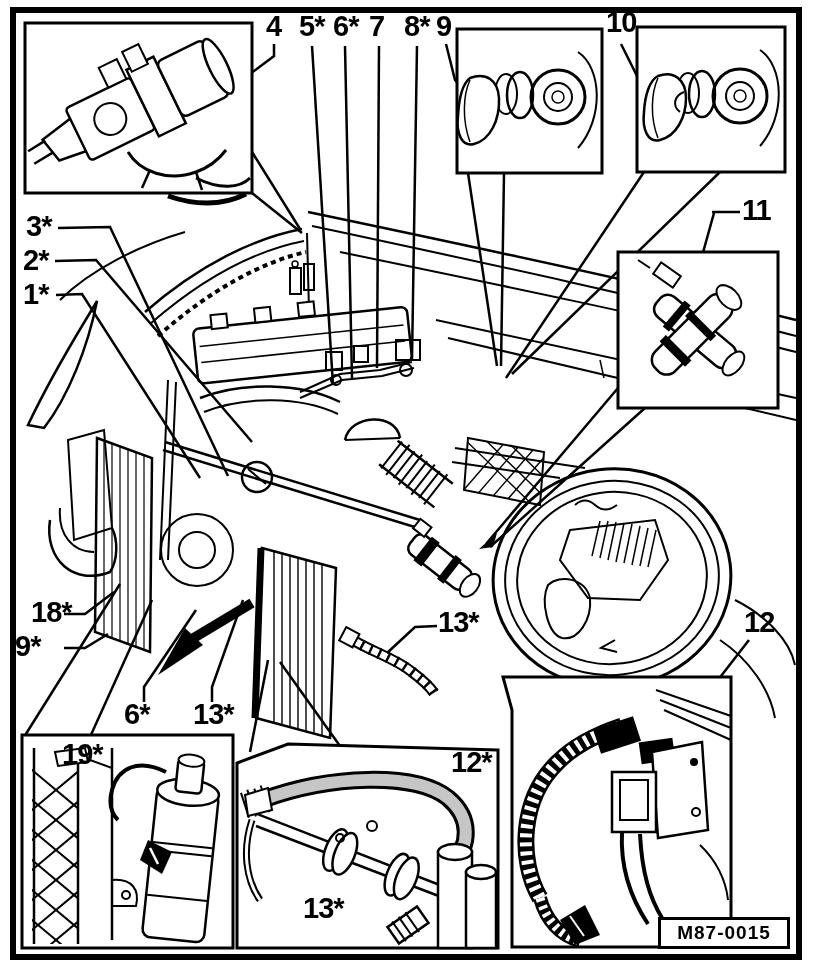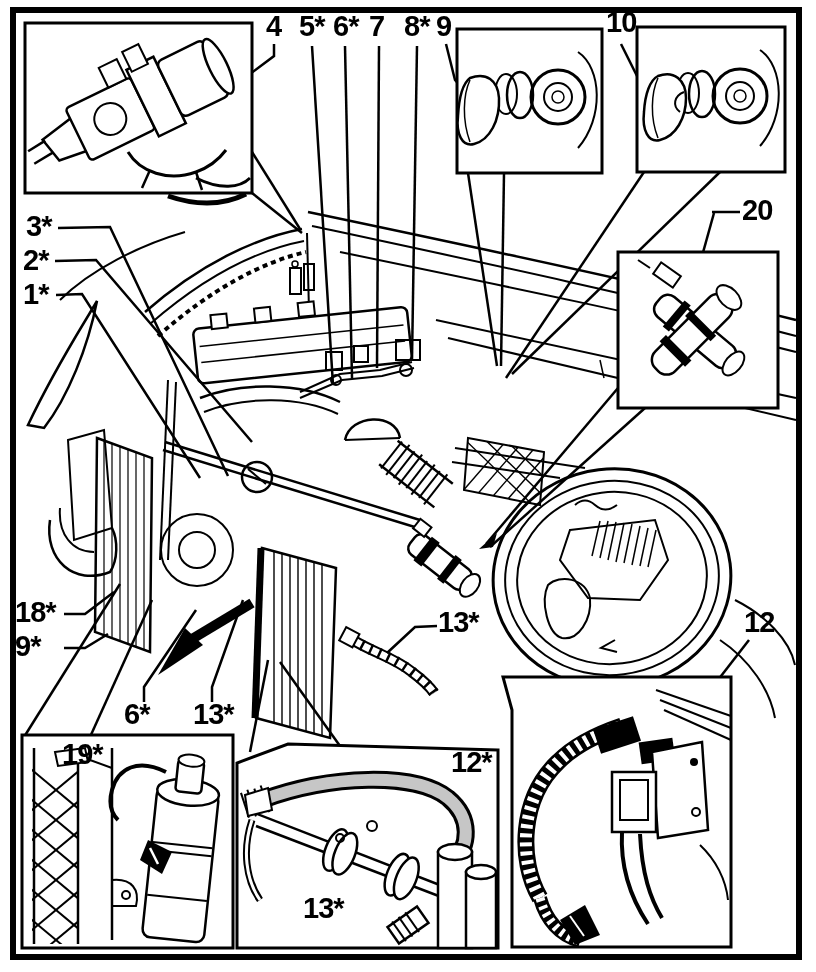--- a/index.html
+++ b/index.html
@@ -403,28 +403,29 @@
   <rect x="13" y="10" width="786" height="947" fill="none" stroke="#000" stroke-width="6"></rect>
 </svg>
 
 <div class="callout" style="left:266px;top:12px">4</div>
 <div class="callout" style="left:299px;top:12px">5*</div>
 <div class="callout" style="left:333px;top:12px">6*</div>
 <div class="callout" style="left:369px;top:12px">7</div>
 <div class="callout" style="left:404px;top:12px">8*</div>
 <div class="callout" style="left:436px;top:12px">9</div>
 <div class="callout" style="left:606px;top:8px">10</div>
-<div class="callout" style="left:742px;top:196px">20</div>
+<div class="callout" style="left:742px;top:196px">11</div>
 <div class="callout" style="left:26px;top:212px">3*</div>
 <div class="callout" style="left:23px;top:246px">2*</div>
 <div class="callout" style="left:23px;top:280px">1*</div>
-<div class="callout" style="left:15px;top:598px">18*</div>
+<div class="callout" style="left:31px;top:598px">18*</div>
 <div class="callout" style="left:15px;top:632px">9*</div>
 <div class="callout" style="left:124px;top:700px">6*</div>
 <div class="callout" style="left:193px;top:700px">13*</div>
 <div class="callout" style="left:438px;top:608px">13*</div>
 <div class="callout" style="left:744px;top:608px">12</div>
 <div class="callout" style="left:62px;top:740px">19*</div>
 <div class="callout" style="left:451px;top:748px">12*</div>
 <div class="callout" style="left:303px;top:894px">13*</div>
 
+<div class="stamp">M87-0015</div>
 
 </div>
 
 </body></html>

